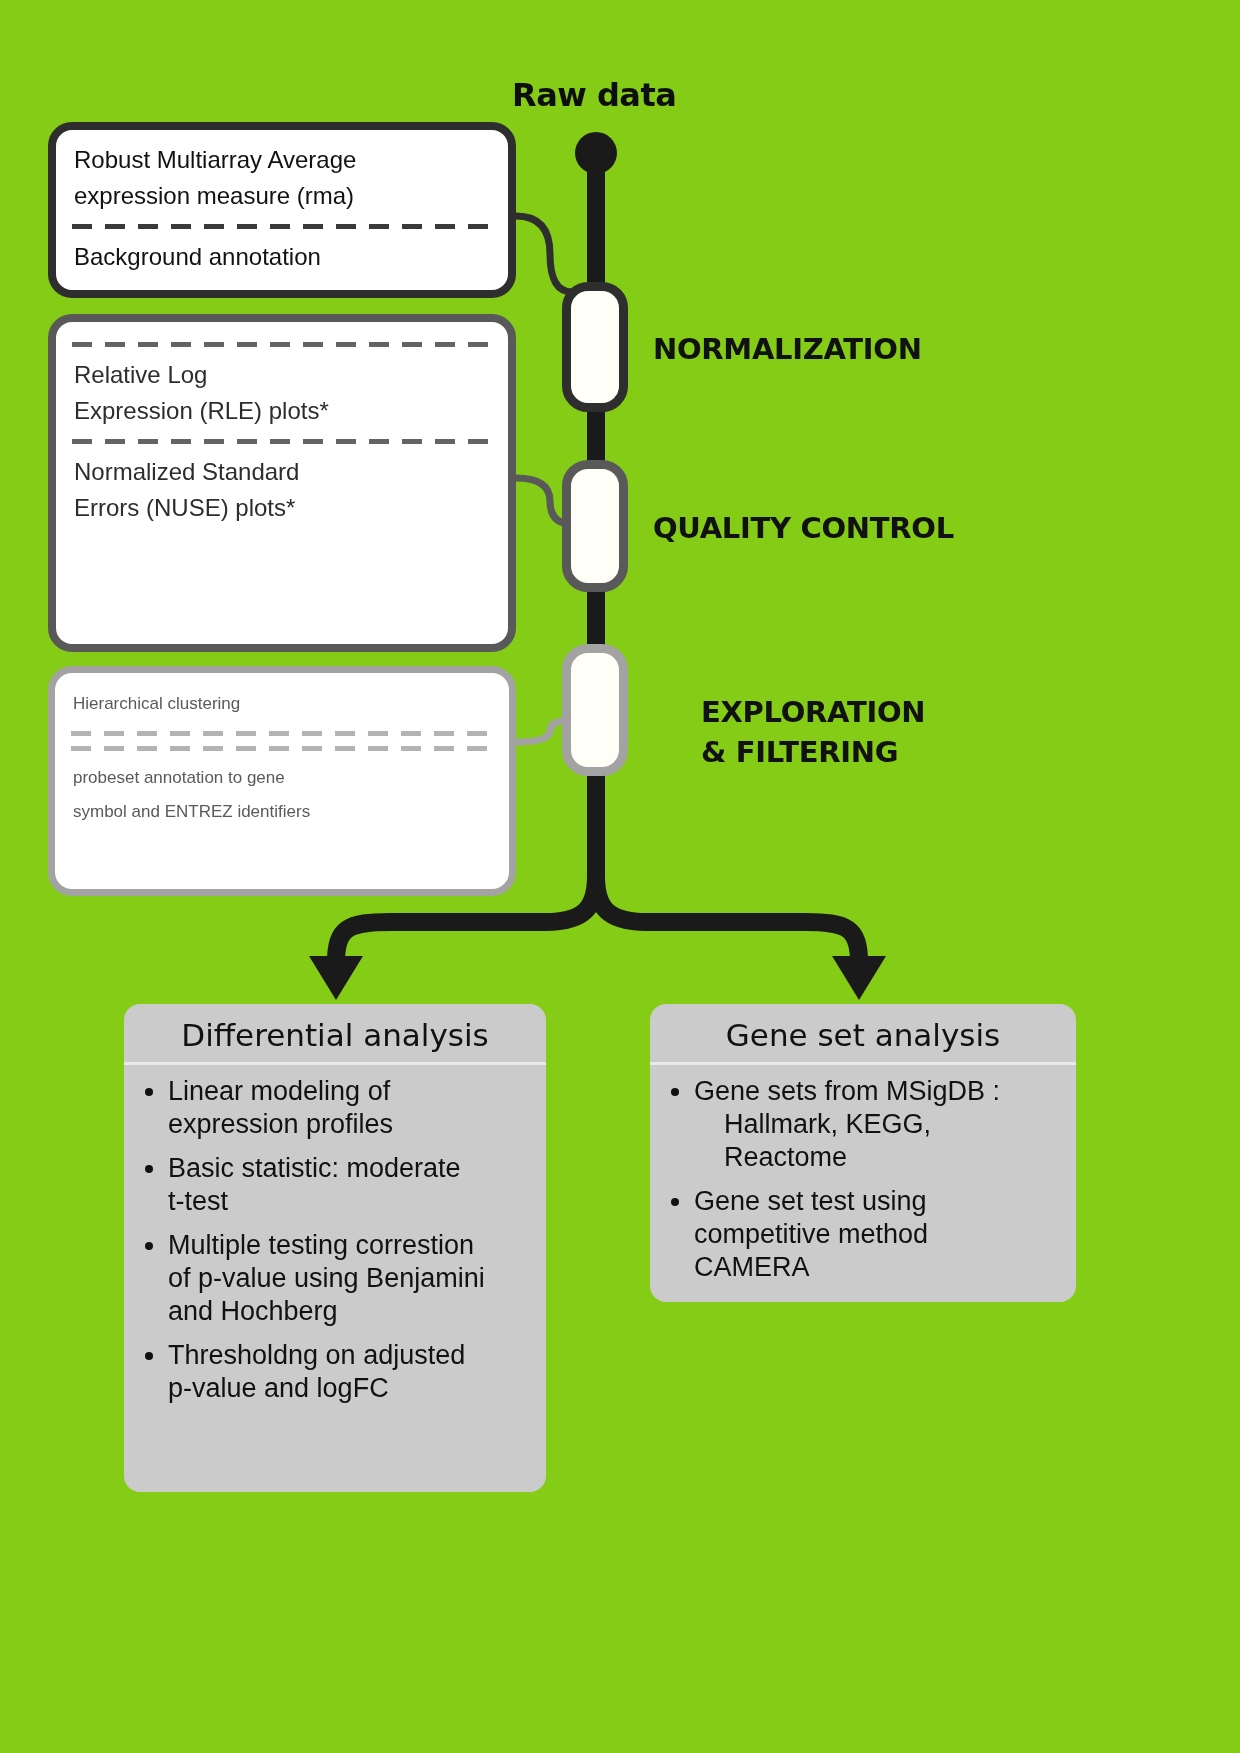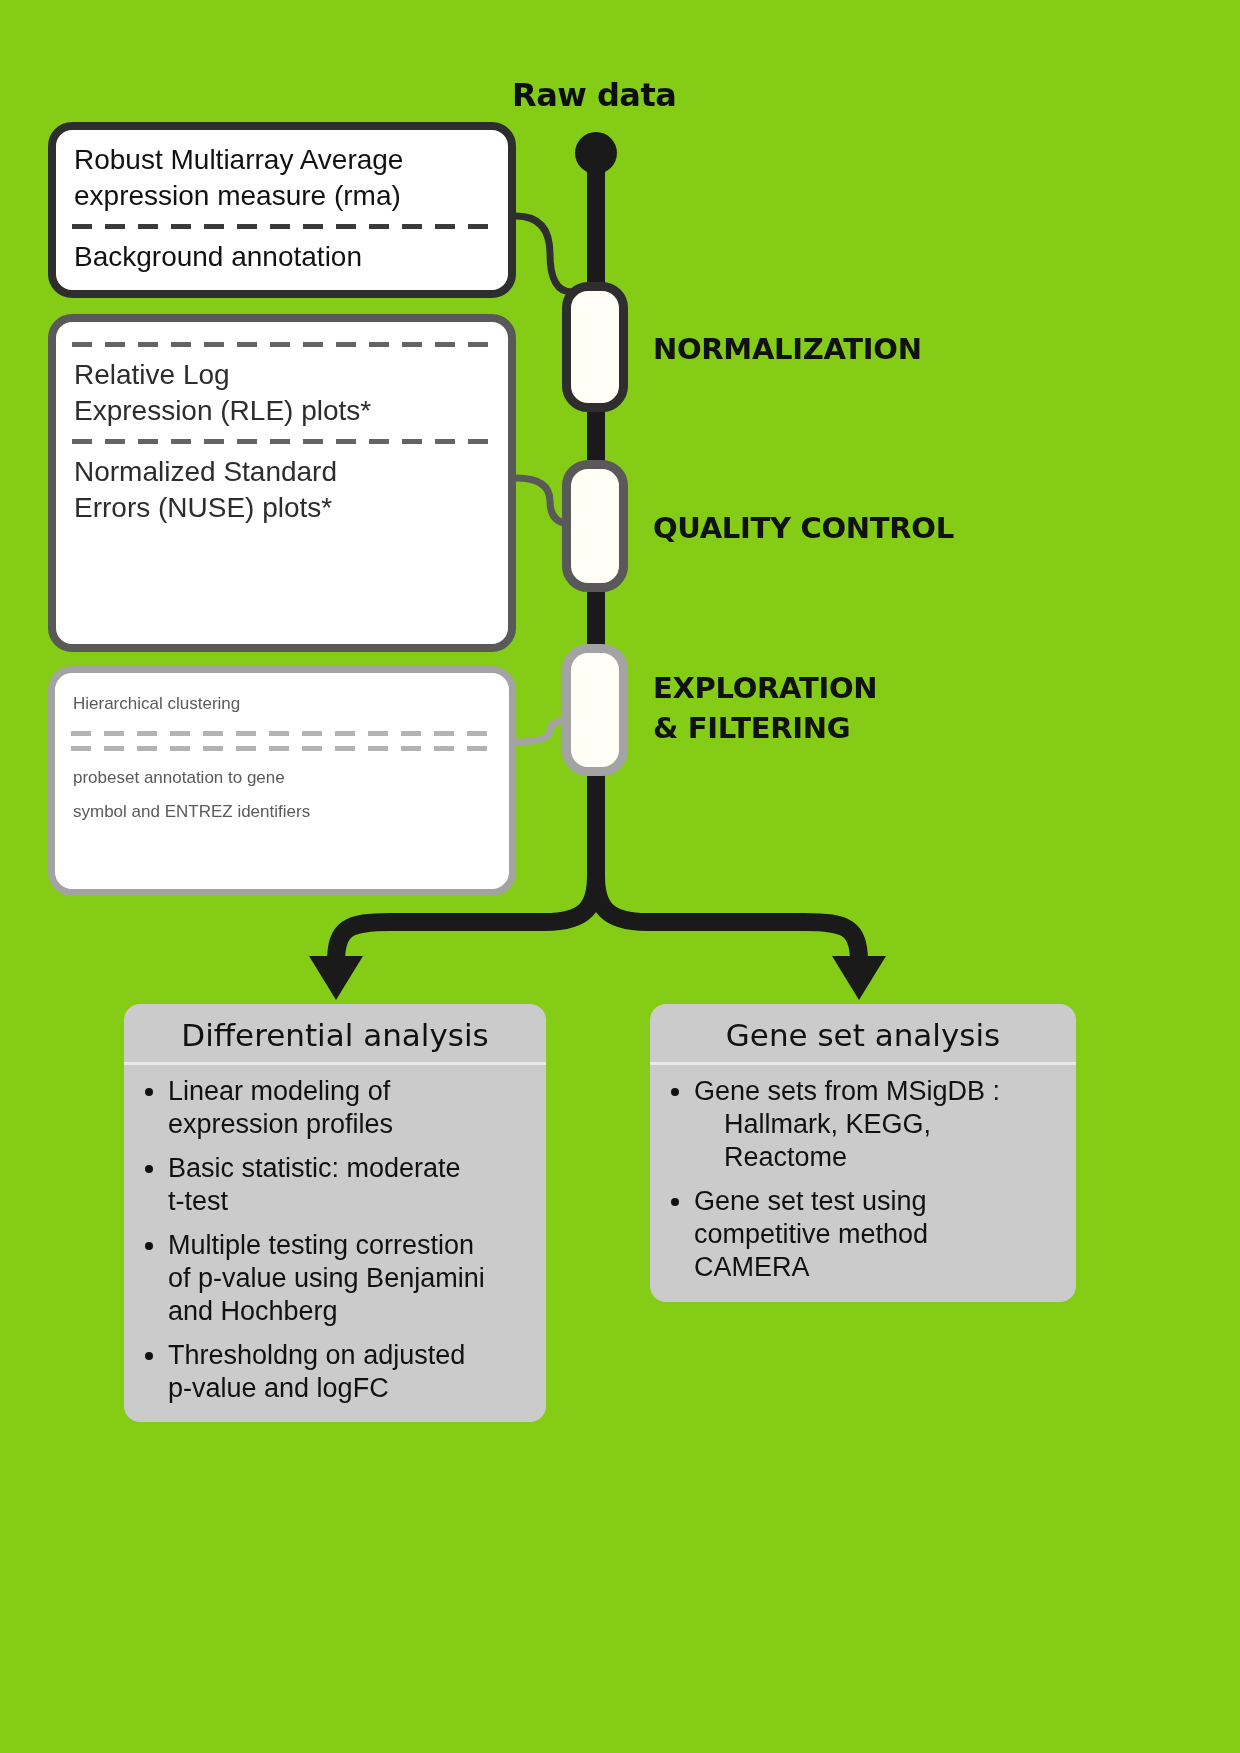--- a/index.html
+++ b/index.html
@@ -25,21 +25,21 @@
     box-sizing:border-box;
     left:48px;width:468px;
     background:#ffffff;
     border-radius:24px;
     padding:12px 14px;
     z-index:2;
   }
   .stage-box .box-item{
     white-space:pre-line;
     font-family:"Liberation Sans","DejaVu Sans",sans-serif;
-    font-size:28px;line-height:36px;
+    font-size:24px;line-height:36px;
     padding:0 4px;
   }
   .dash{
     height:5px;margin:10px 2px;
   }
   .sb1{top:122px;height:176px;border:8px solid #2e2e2e;}
   .sb1 .box-item{color:#121212;}
   .sb1 .dash{background:repeating-linear-gradient(90deg,#3a3a3a 0 20px,transparent 20px 33px);}
   .sb2{top:314px;height:338px;border:8px solid #595959;padding-top:10px;padding-bottom:10px;}
   .sb2 .box-item{color:#2d2d2d;}
@@ -61,31 +61,31 @@
   .node3{top:644px;height:132px;border:9px solid #a3a3a3;}
 
   .stage-label{
     left:653px;
     font-size:29px;font-weight:bold;color:#111111;
     white-space:pre-line;line-height:40px;
     z-index:3;letter-spacing:-0.3px;
   }
   .sl1{top:329px;}
   .sl2{top:508px;}
-  .sl3{top:668px;}
+  .sl3{top:692px;margin-left:48px;}
 
   
   .branch-box{
     box-sizing:border-box;
     background:#cbcbcb;
     border-radius:16px;
     z-index:2;
     color:#111111;
   }
-  .bb-left{left:124px;top:1004px;width:422px;height:418px;}
+  .bb-left{left:124px;top:1004px;width:422px;height:488px;}
   .bb-right{left:650px;top:1004px;width:426px;height:298px;}
   .branch-title{
     text-align:center;
     font-size:31px;
     padding:13px 10px 9px;
     border-bottom:3px solid #e9e9e9;
     color:#111111;
   }
   ul.bullets{
     list-style:disc;

